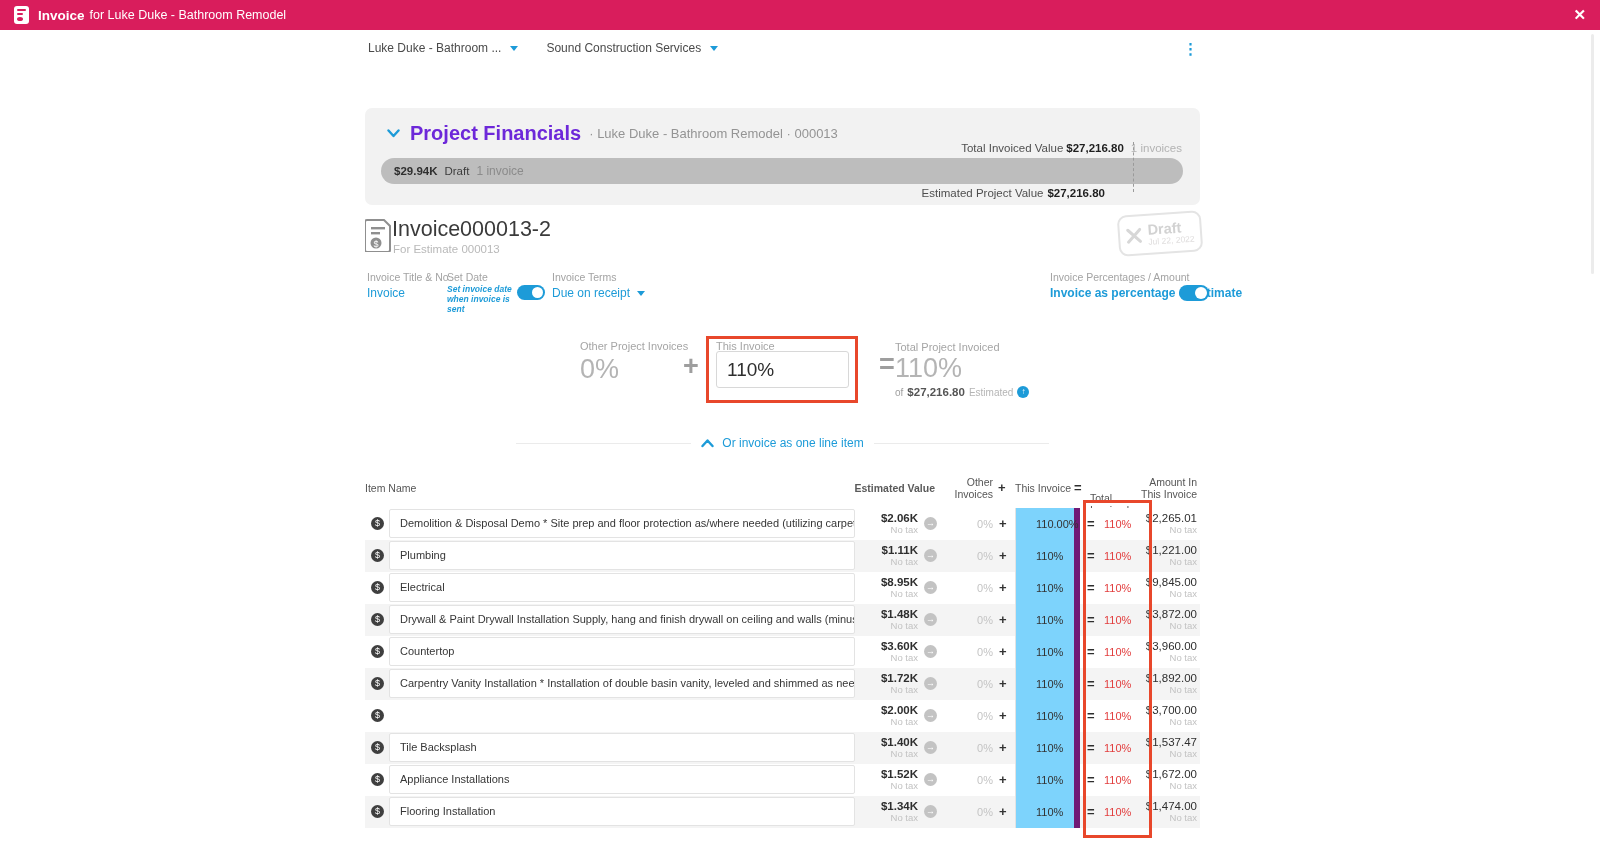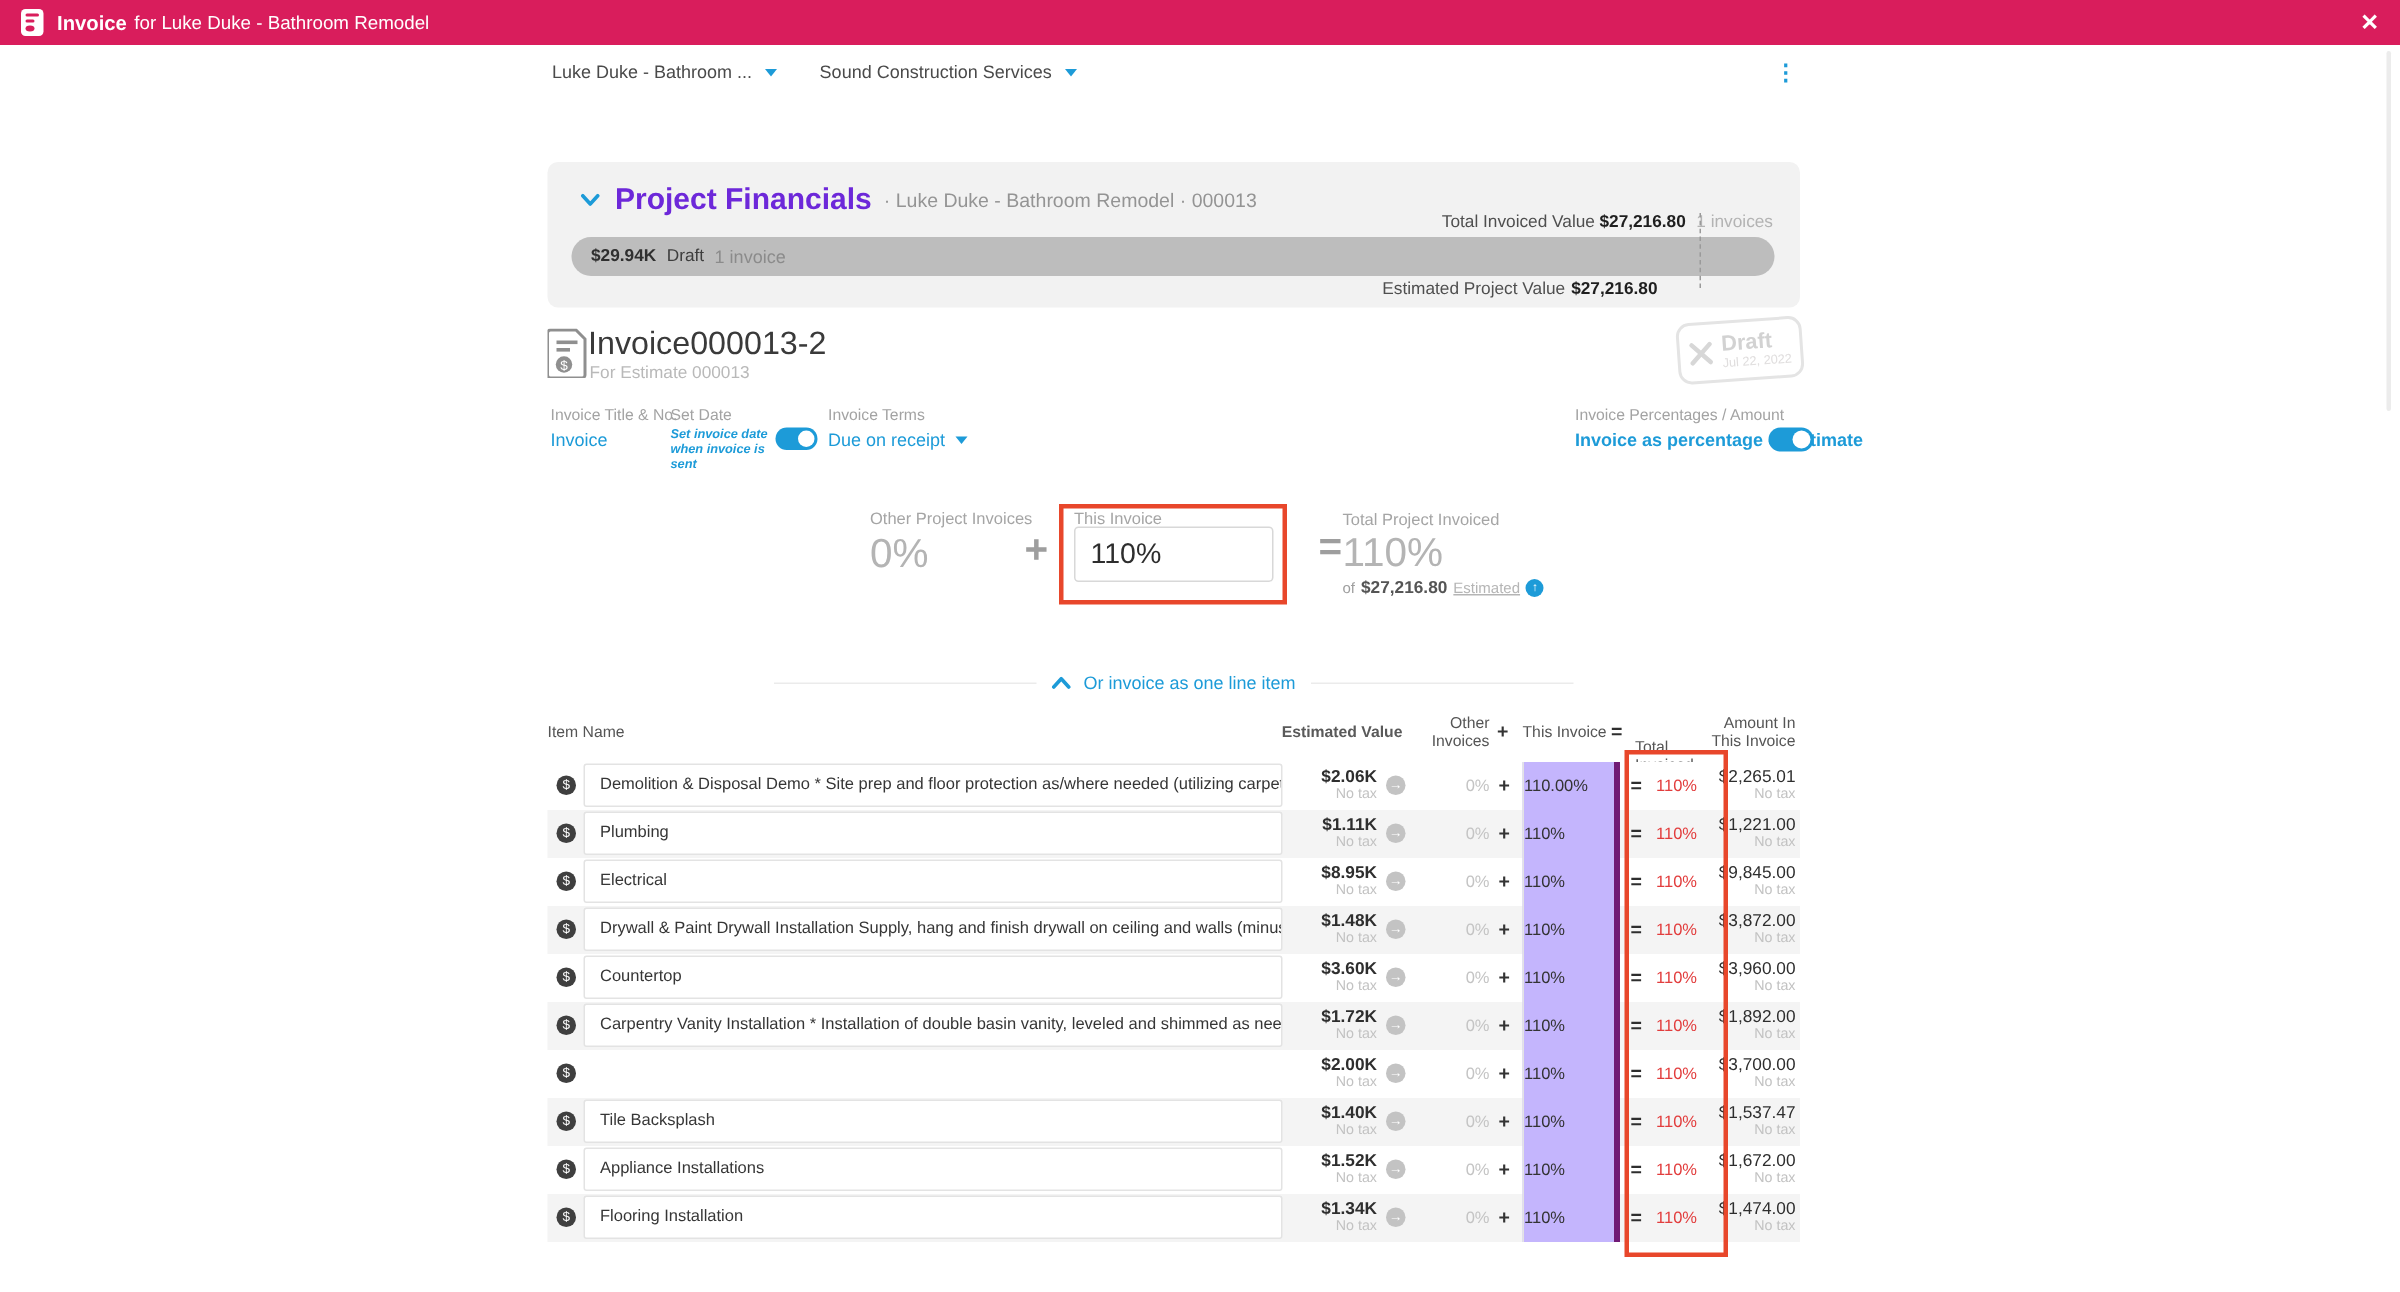--- a/index.html
+++ b/index.html
@@ -73,26 +73,26 @@
   .calc-big { position:absolute; font-size:27px; color:#b4b4b4; }
   .calc-op { position:absolute; font-size:27px; font-weight:700; color:#9e9e9e; }
   .redbox1 { position:absolute; left:706px; top:336px; width:152px; height:67px;
     border:3px solid #e8472b; }
   .ti-input { position:absolute; left:716px; top:351px; width:133px; height:37px;
     border:1px solid #d8d8d8; border-radius:3px; background:#fff; font-size:19px; color:#2e2e2e;
     padding-left:10px; font-family:"Liberation Sans", sans-serif; }
   .ofline { position:absolute; left:895px; top:386px; font-size:10px; color:#9e9e9e;
     display:flex; align-items:center; gap:4px; }
   .ofline b { font-size:11.5px; color:#555; }
-  .ofline .est { color:#b5b5b5;text-decoration:underline; }
+  .ofline .est { color:#b5b5b5; }
   .info-ic { width:12px; height:12px; border-radius:50%; background:#1d9bd8; color:#fff;
     font-size:8px; line-height:12px; text-align:center; display:inline-block; }
 
   
-  .oneline { position:absolute; left:365px; top:448px; width:835px; display:flex;
+  .oneline { position:absolute; left:365px; top:436px; width:835px; display:flex;
     align-items:center; justify-content:center; gap:10px; }
   .oneline .rule { height:1px; background:#ebebeb; width:175px; }
   .oneline .lnk { display:flex; align-items:center; gap:8px; color:#1d9bd8; font-size:12px;
     font-weight:500; cursor:pointer; }
 
   
   .thead { position:absolute; left:365px; top:474px; width:835px; height:24px;
     font-size:10.5px; color:#5a5a5a; font-weight:600; }
   .thead .h { position:absolute; }
   .pre { white-space:pre-line; }
@@ -105,23 +105,23 @@
     border:1px solid #e3e3e3; border-radius:2px; font-size:11px; color:#363636;
     line-height:27px; padding:0 10px; white-space:nowrap; overflow:hidden; cursor:text; }
   .est-grp { position:absolute; left:475px; top:4px; width:78px; text-align:right; }
   .est-grp .amt { font-size:11.5px; font-weight:700; color:#2e2e2e; }
   .notax { font-size:9.5px; color:#c2c2c2; }
   .circ-arrow { position:absolute; left:559px; top:9px; width:13px; height:13px; border-radius:50%;
     background:#c3c3c3; color:#fff; font-size:9px; line-height:13px; text-align:center; cursor:pointer; }
   .other-cell { position:absolute; left:588px; top:10px; width:40px; text-align:right;
     font-size:11px; color:#c4c4c4; }
   .plus-cell { position:absolute; left:634px; top:8px; font-size:13px; font-weight:700; color:#333; }
-  .ti-cell { position:absolute; left:650px; top:0; width:65px; height:32px; background:#c4b5fd;
-    border-left:1px solid #e3e3e3; border-right:4px solid #701a75; font-size:11px; color:#333;
-    line-height:32px; padding-left:0; cursor:text; }
+  .ti-cell { position:absolute; left:650px; top:0; width:65px; height:32px; background:#7dd3fc;
+    border-left:1px solid #e3e3e3; border-right:6px solid #701a75; font-size:11px; color:#333;
+    line-height:32px; padding-left:20px; cursor:text; }
   .eq-cell { position:absolute; left:722px; top:8px; font-size:13px; font-weight:700; color:#2e2e2e; }
   .tot-cell { position:absolute; left:739px; top:10px; font-size:11px; font-weight:500; color:#e23d3d; }
   .amt-grp { position:absolute; right:3px; top:4px; width:90px; text-align:right; }
   .amt-grp .amt { font-size:11.5px; color:#2e2e2e; }
   .redbox2 { position:absolute; left:1083px; top:500px; width:69px; height:338px;
     border:3px solid #e8472b; pointer-events:none; }
 </style>
 </head>
 <body>
 

